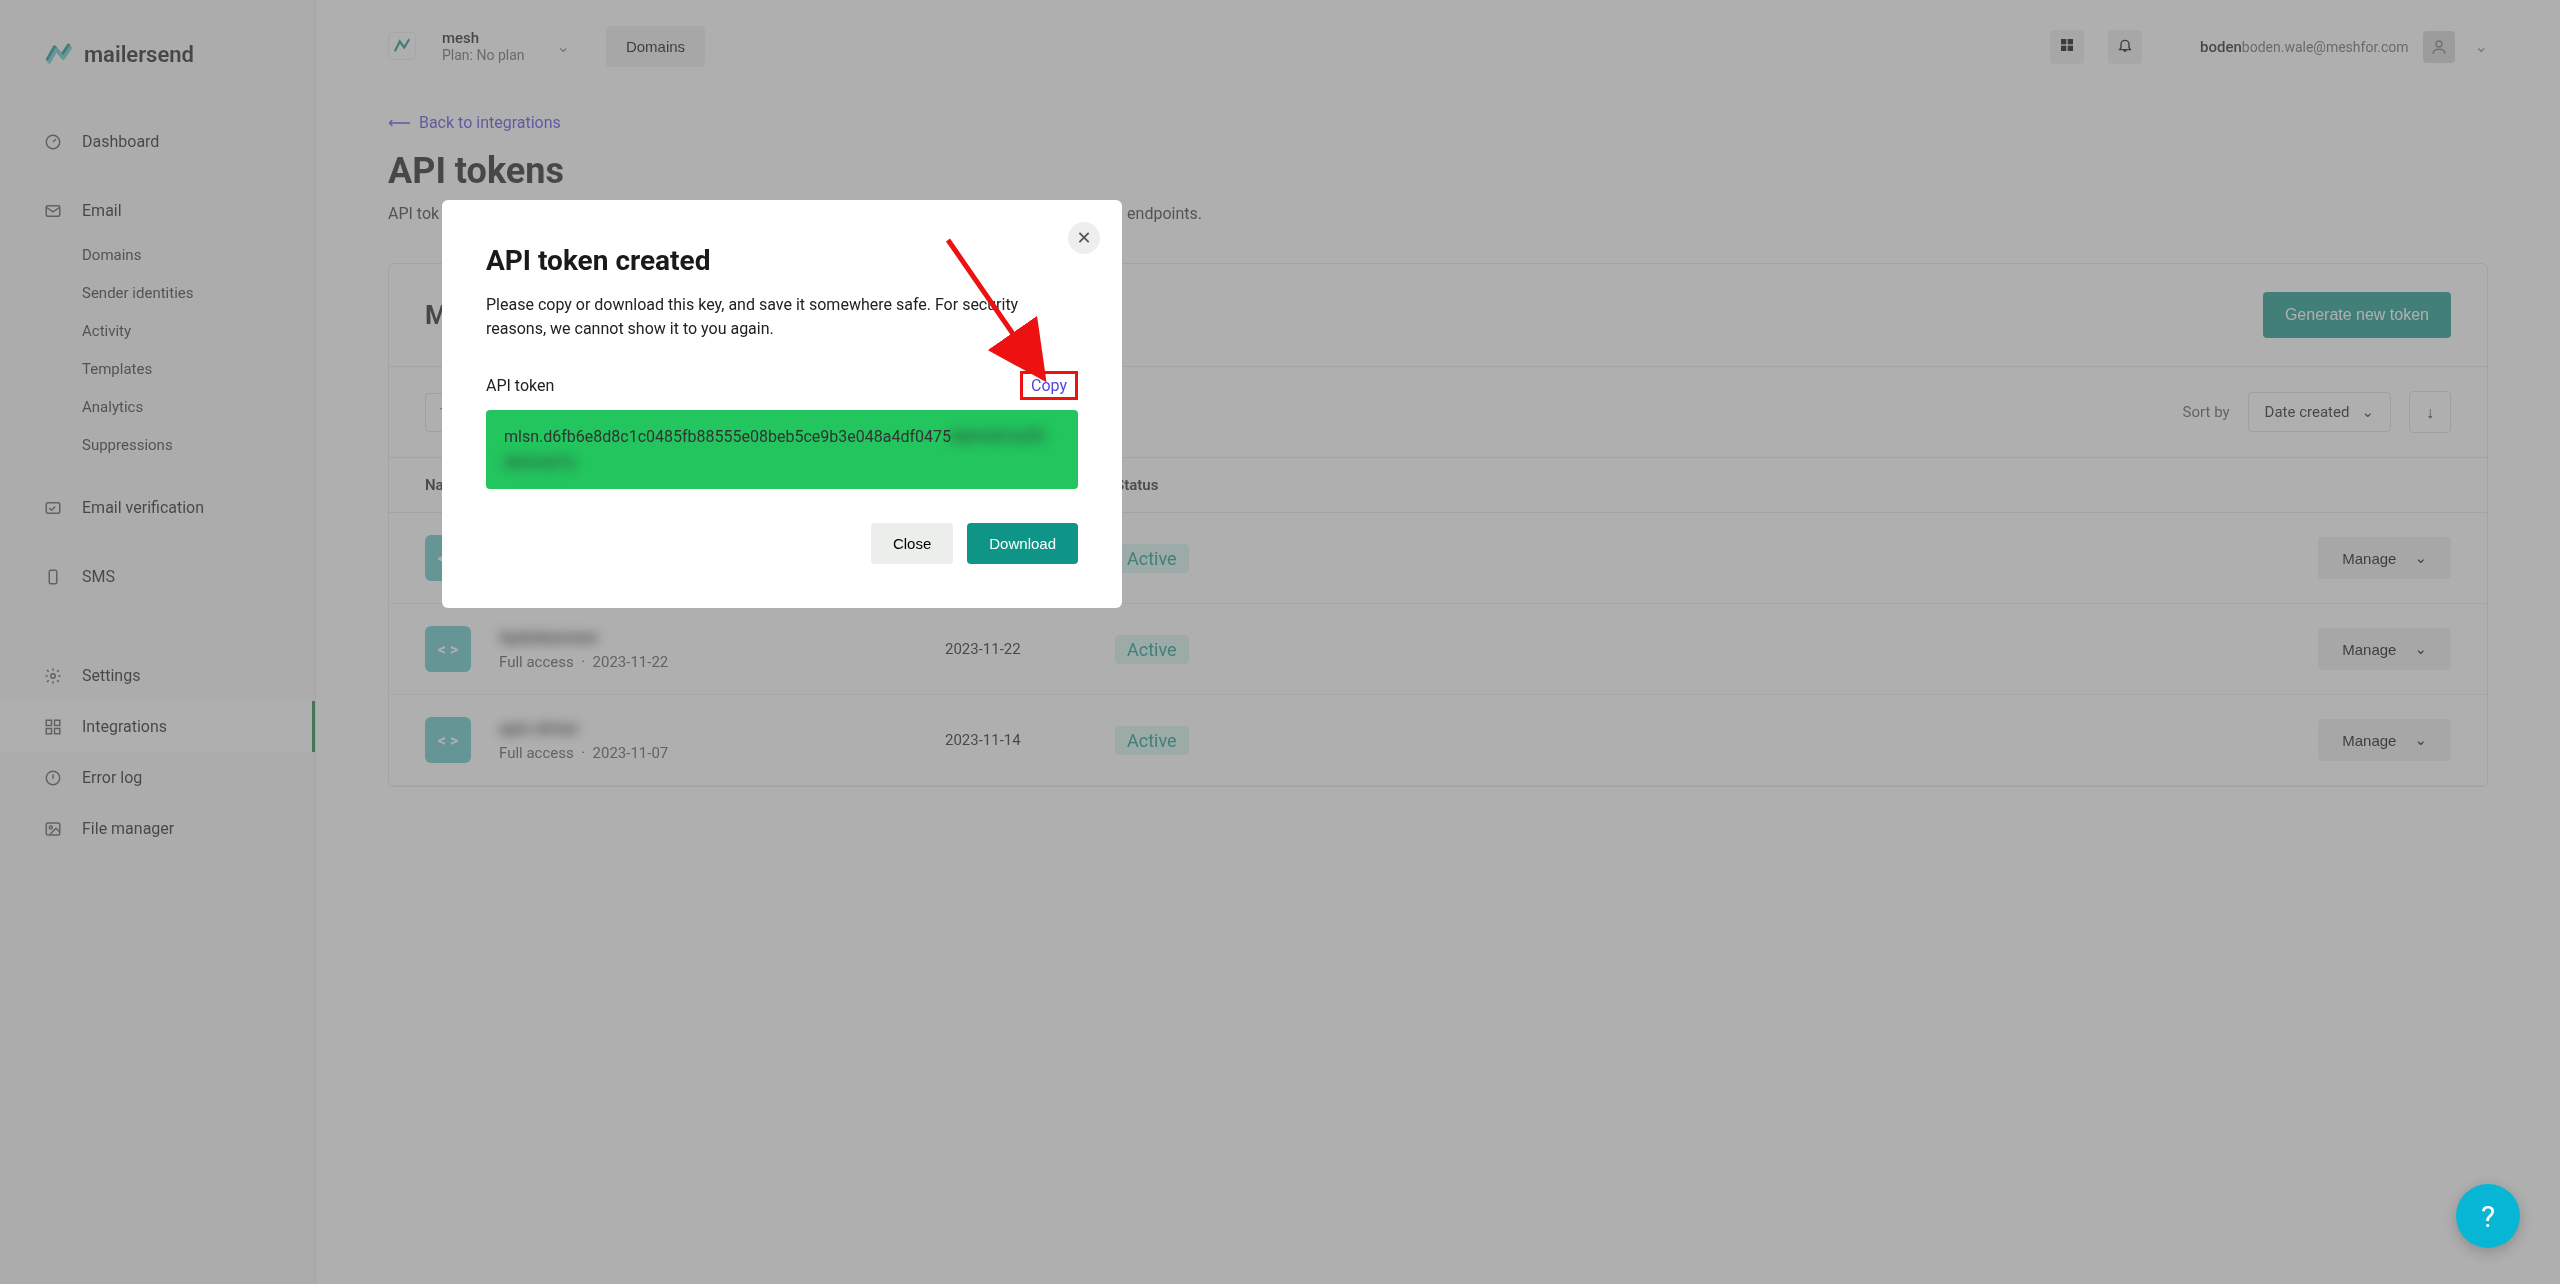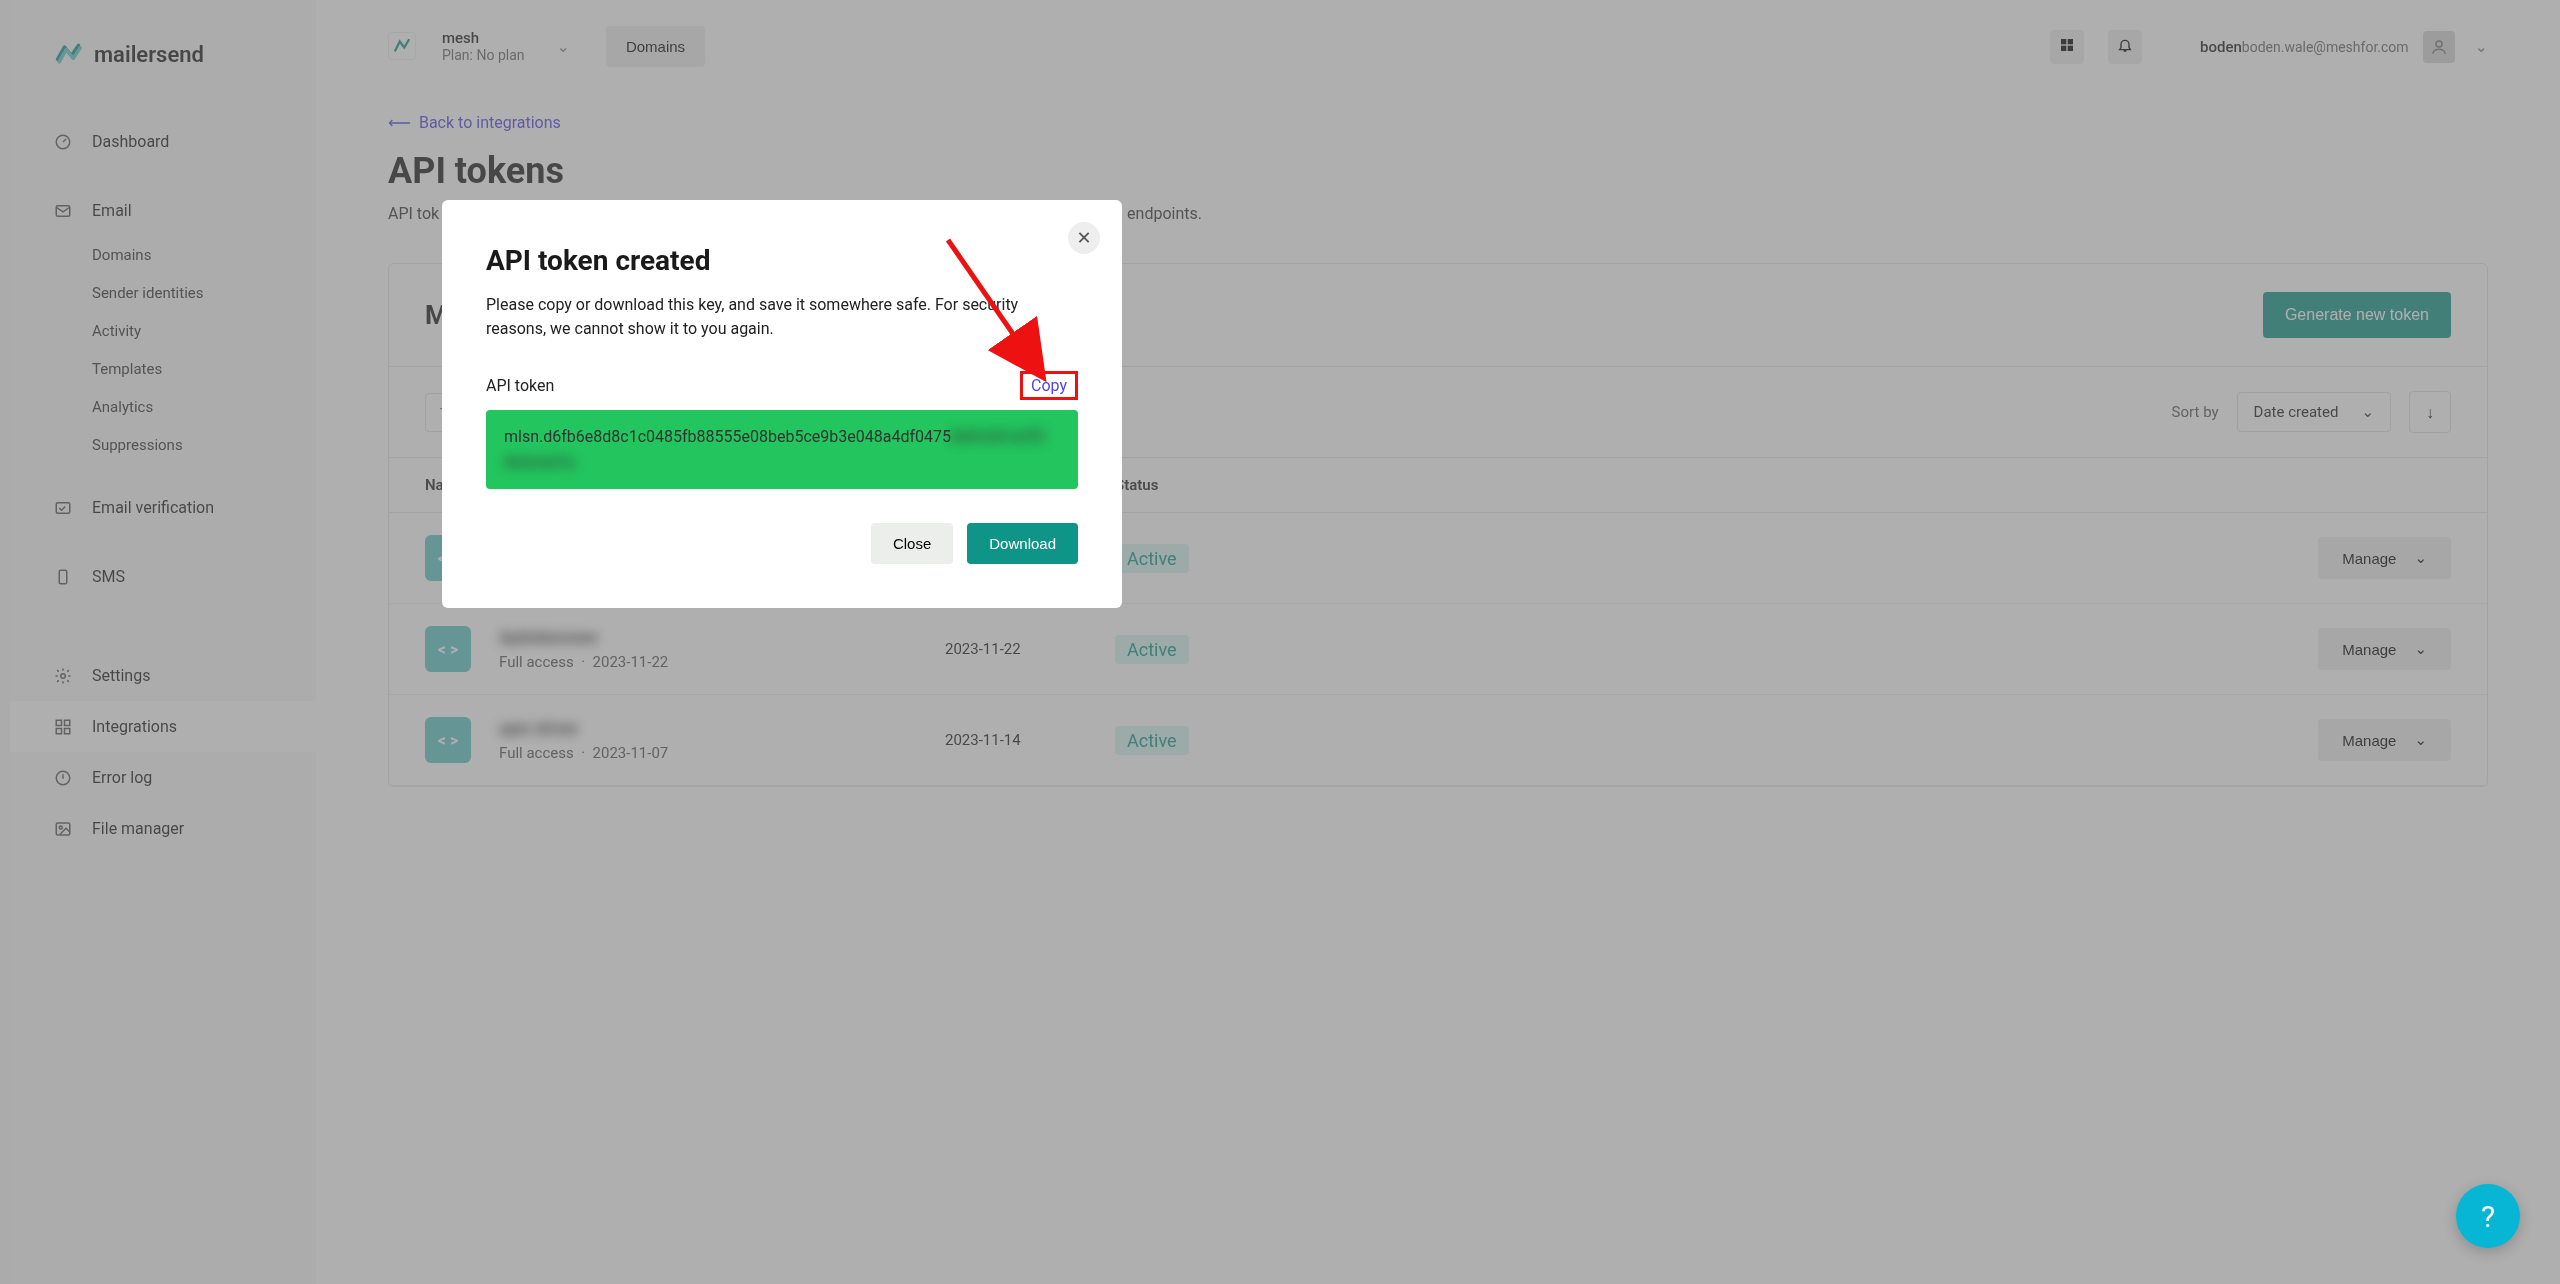--- a/index.html
+++ b/index.html
@@ -1,19 +1,19 @@
 <!DOCTYPE html>
 <html><head>
 <meta charset="utf-8">
 <style>
 * { margin: 0; padding: 0; box-sizing: border-box; }
 body { font-family: -apple-system, BlinkMacSystemFont, "Segoe UI", Roboto, sans-serif; background: #f5f5f5; color: #1a1a1a; overflow: hidden; width: 2560px; height: 1284px; position: relative; }
 
 
-.sidebar { position: absolute; left: 10px; top: 0; width: 316px; height: 100%; background: #f9f9f9; border-right: 1px solid #e8e8e8; padding: 40px 0; }
+.sidebar { position: absolute; left: 0; top: 0; width: 316px; height: 100%; background: #f9f9f9; border-right: 1px solid #e8e8e8; padding: 40px 0; }
 .logo { display: flex; align-items: center; gap: 12px; padding: 0 44px; margin-bottom: 48px; }
 .logo-mark { width: 28px; height: 28px; }
 .logo-text { font-size: 22px; font-weight: 600; color: #1a1a1a; }
 .nav-item { display: flex; align-items: center; gap: 20px; padding: 16px 44px; font-size: 16px; color: #1a1a1a; cursor: pointer; }
 .nav-item.active { border-right: 3px solid #15803d; background: #fff; }
 .nav-ico { width: 18px; height: 18px; display: inline-flex; align-items: center; justify-content: center; color: #555; flex-shrink: 0; }
 .sub-item { padding: 10px 44px 10px 82px; font-size: 15px; color: #333; cursor: pointer; }
 .nav-group { margin-top: 18px; }
 
 
@@ -41,21 +41,21 @@
 
 .card { border: 1px solid #e4e4e4; border-radius: 6px; margin-bottom: 24px; }
 .card-head { display: flex; align-items: center; justify-content: space-between; padding: 28px 36px; border-bottom: 1px solid #e4e4e4; }
 .card-title { font-size: 26px; font-weight: 700; }
 .primary-btn { background: #0f9488; color: #fff; border: none; padding: 14px 22px; font-size: 16px; border-radius: 4px; cursor: pointer; font-weight: 500; }
 
 .filter-row { display: flex; align-items: center; padding: 24px 36px; gap: 18px; border-bottom: 1px solid #e4e4e4; }
 .search-input { flex: 0 0 360px; border: 1px solid #ddd; border-radius: 4px; padding: 10px 14px; font-size: 15px; }
 .fr-spacer { flex: 1; }
 .sort-label { font-size: 15px; color: #555; }
-.sort-select { border: 1px solid #ddd; border-radius: 4px; padding: 10px 16px; font-size: 15px; display: inline-flex; align-items: center; gap: 23px; cursor: pointer; background: #fff; }
+.sort-select { border: 1px solid #ddd; border-radius: 4px; padding: 10px 16px; font-size: 15px; display: inline-flex; align-items: center; gap: 12px; cursor: pointer; background: #fff; }
 .sort-dir { border: 1px solid #ddd; border-radius: 4px; width: 42px; height: 42px; display: flex; align-items: center; justify-content: center; cursor: pointer; background: #fff; }
 
 .table-head { display: flex; padding: 18px 36px; font-size: 15px; font-weight: 600; color: #222; border-bottom: 1px solid #e4e4e4; }
 .col-name { flex: 0 0 520px; }
 .col-date { flex: 0 0 170px; }
 .col-status { flex: 0 0 220px; }
 .col-actions { flex: 1; }
 
 .token-row { display: flex; align-items: center; padding: 22px 36px; border-bottom: 1px solid #eee; gap: 0; }
 .token-icon { width: 46px; height: 46px; background: #5ec5c5; border-radius: 6px; display: flex; align-items: center; justify-content: center; color: #fff; font-weight: 700; margin-right: 28px; flex-shrink: 0; }

